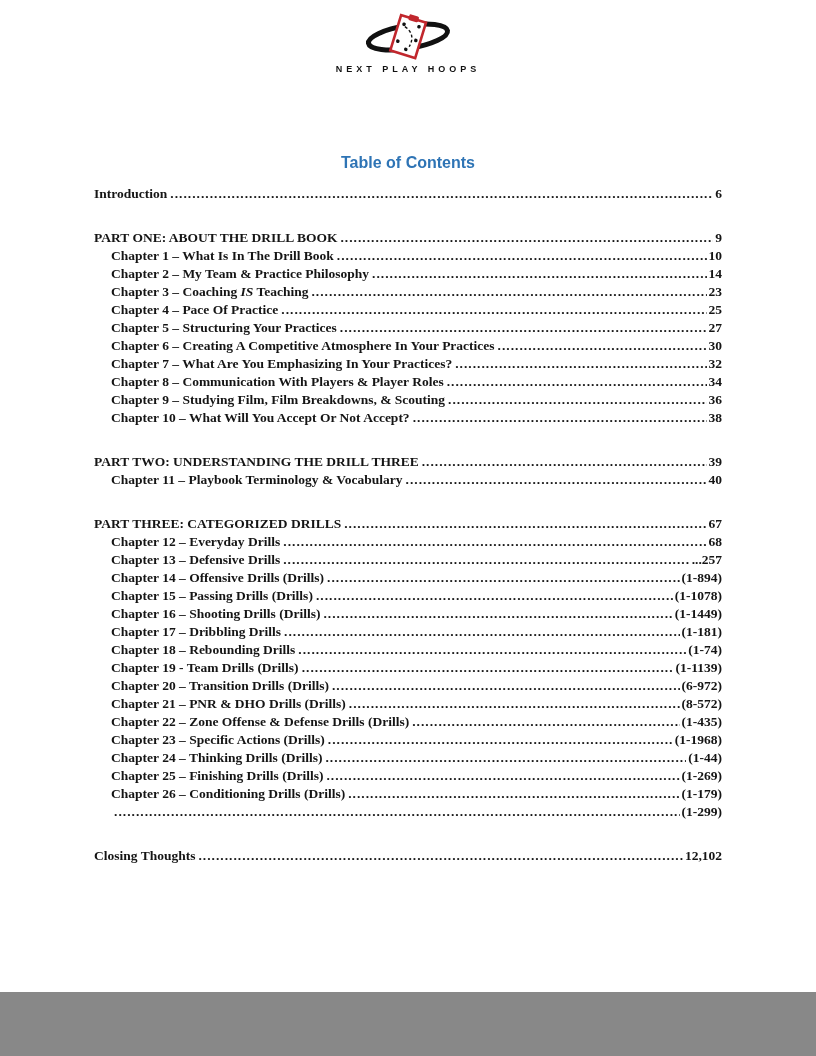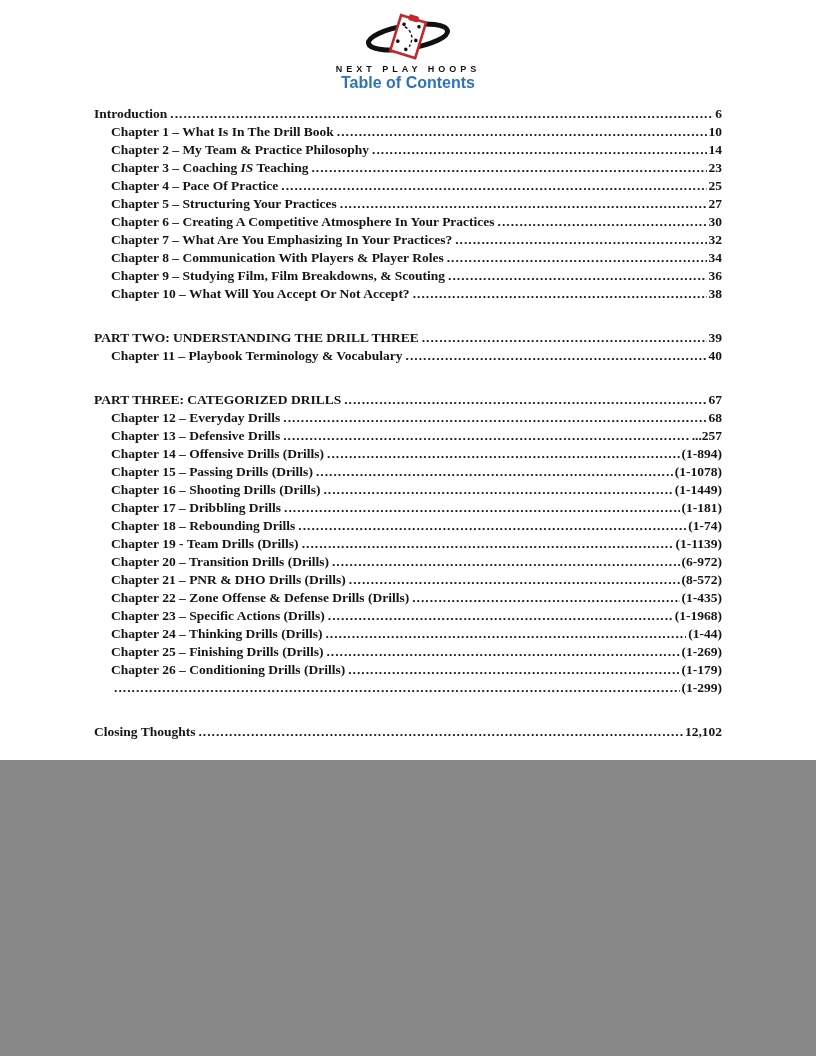--- a/index.html
+++ b/index.html
@@ -1,38 +1,39 @@
 <!DOCTYPE html>
 <html><head>
 <meta charset="utf-8">
 <style>
   html,body { margin:0; padding:0; background:#888; }
   .page {
     position: relative;
     width: 816px;
-    height: 760px;
+    height: 992px;
     margin: 0 auto;
     background: #ffffff;
     font-family: "Liberation Serif", serif;
     color: #151515;
     overflow: hidden;
   }
   
   .logo-block { padding-top: 13px; text-align: center; }
   .logo-svg { display:block; margin: 0 auto; }
   .logo-word {
     margin-top: 1px;
     font-family: "Liberation Sans", sans-serif;
     font-weight: bold;
     font-size: 9px;
     letter-spacing: 4px;
     color: #111;
   }
   
   .doc-title {
+    margin-top: 80px;
     text-align: center;
     font-family: "Liberation Sans", sans-serif;
     font-weight: bold;
     font-size: 16px;
     color: #2E74B5;
   }
   
   .toc { margin: 13px 94px 0 94px; }
   .toc-row {
     display: flex;
@@ -101,20 +102,25 @@
   </div>
 
   <div class="doc-title">Table of Contents</div>
 
   <div class="toc">
       <div class="toc-row">
         <span class="toc-label"><span>Introduction</span></span>
         <span class="leader"></span>
         <span class="toc-page">6</span>
       </div>
+      <div class="toc-row gap">
+        <span class="toc-label"><span>PART ONE: ABOUT THE DRILL BOOK</span></span>
+        <span class="leader"></span>
+        <span class="toc-page">9</span>
+      </div>
       <div class="toc-row indent">
         <span class="toc-label"><span>Chapter 1 – What Is In The Drill Book</span></span>
         <span class="leader"></span>
         <span class="toc-page">10</span>
       </div>
       <div class="toc-row indent">
         <span class="toc-label"><span>Chapter 2 – My Team &amp; Practice Philosophy</span></span>
         <span class="leader"></span>
         <span class="toc-page">14</span>
       </div>

